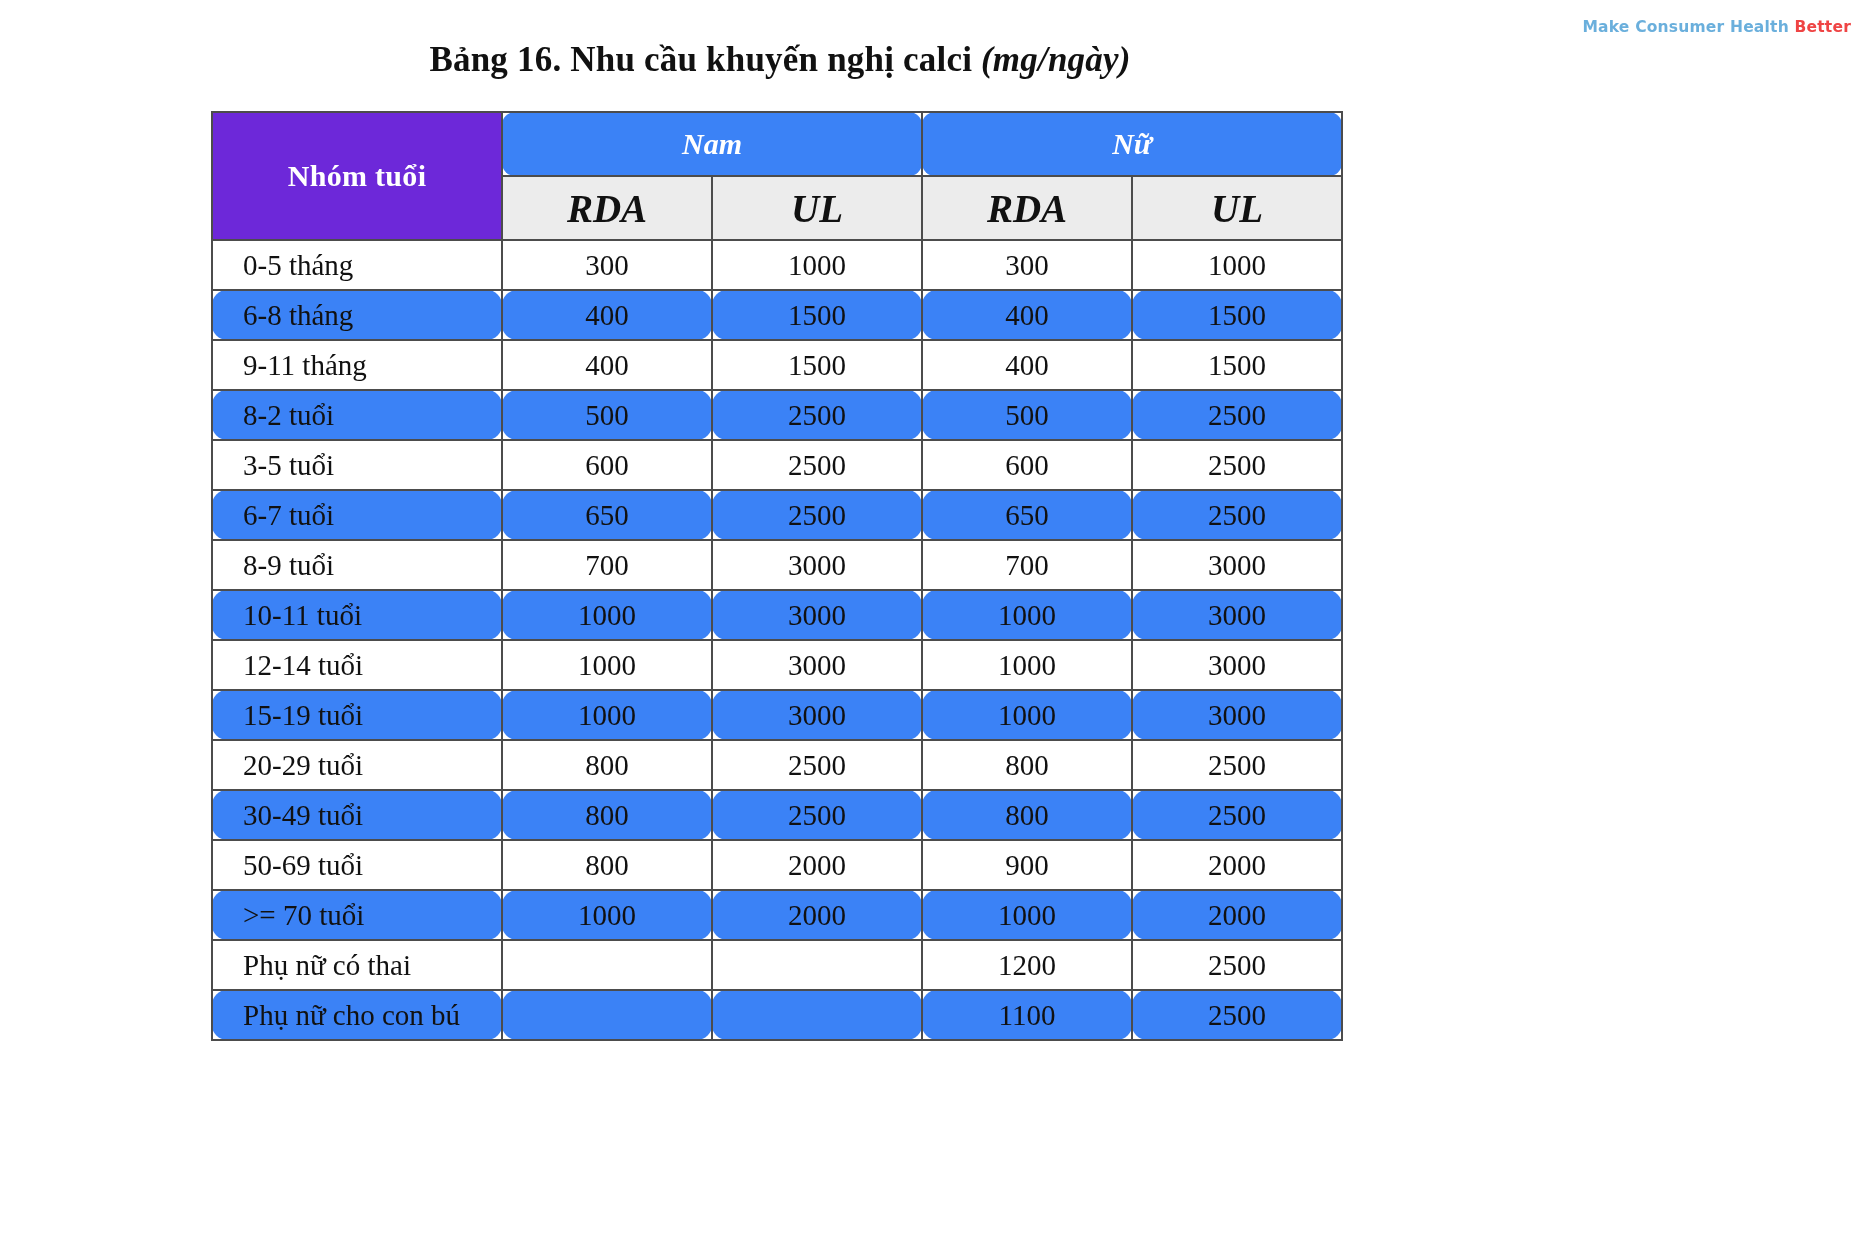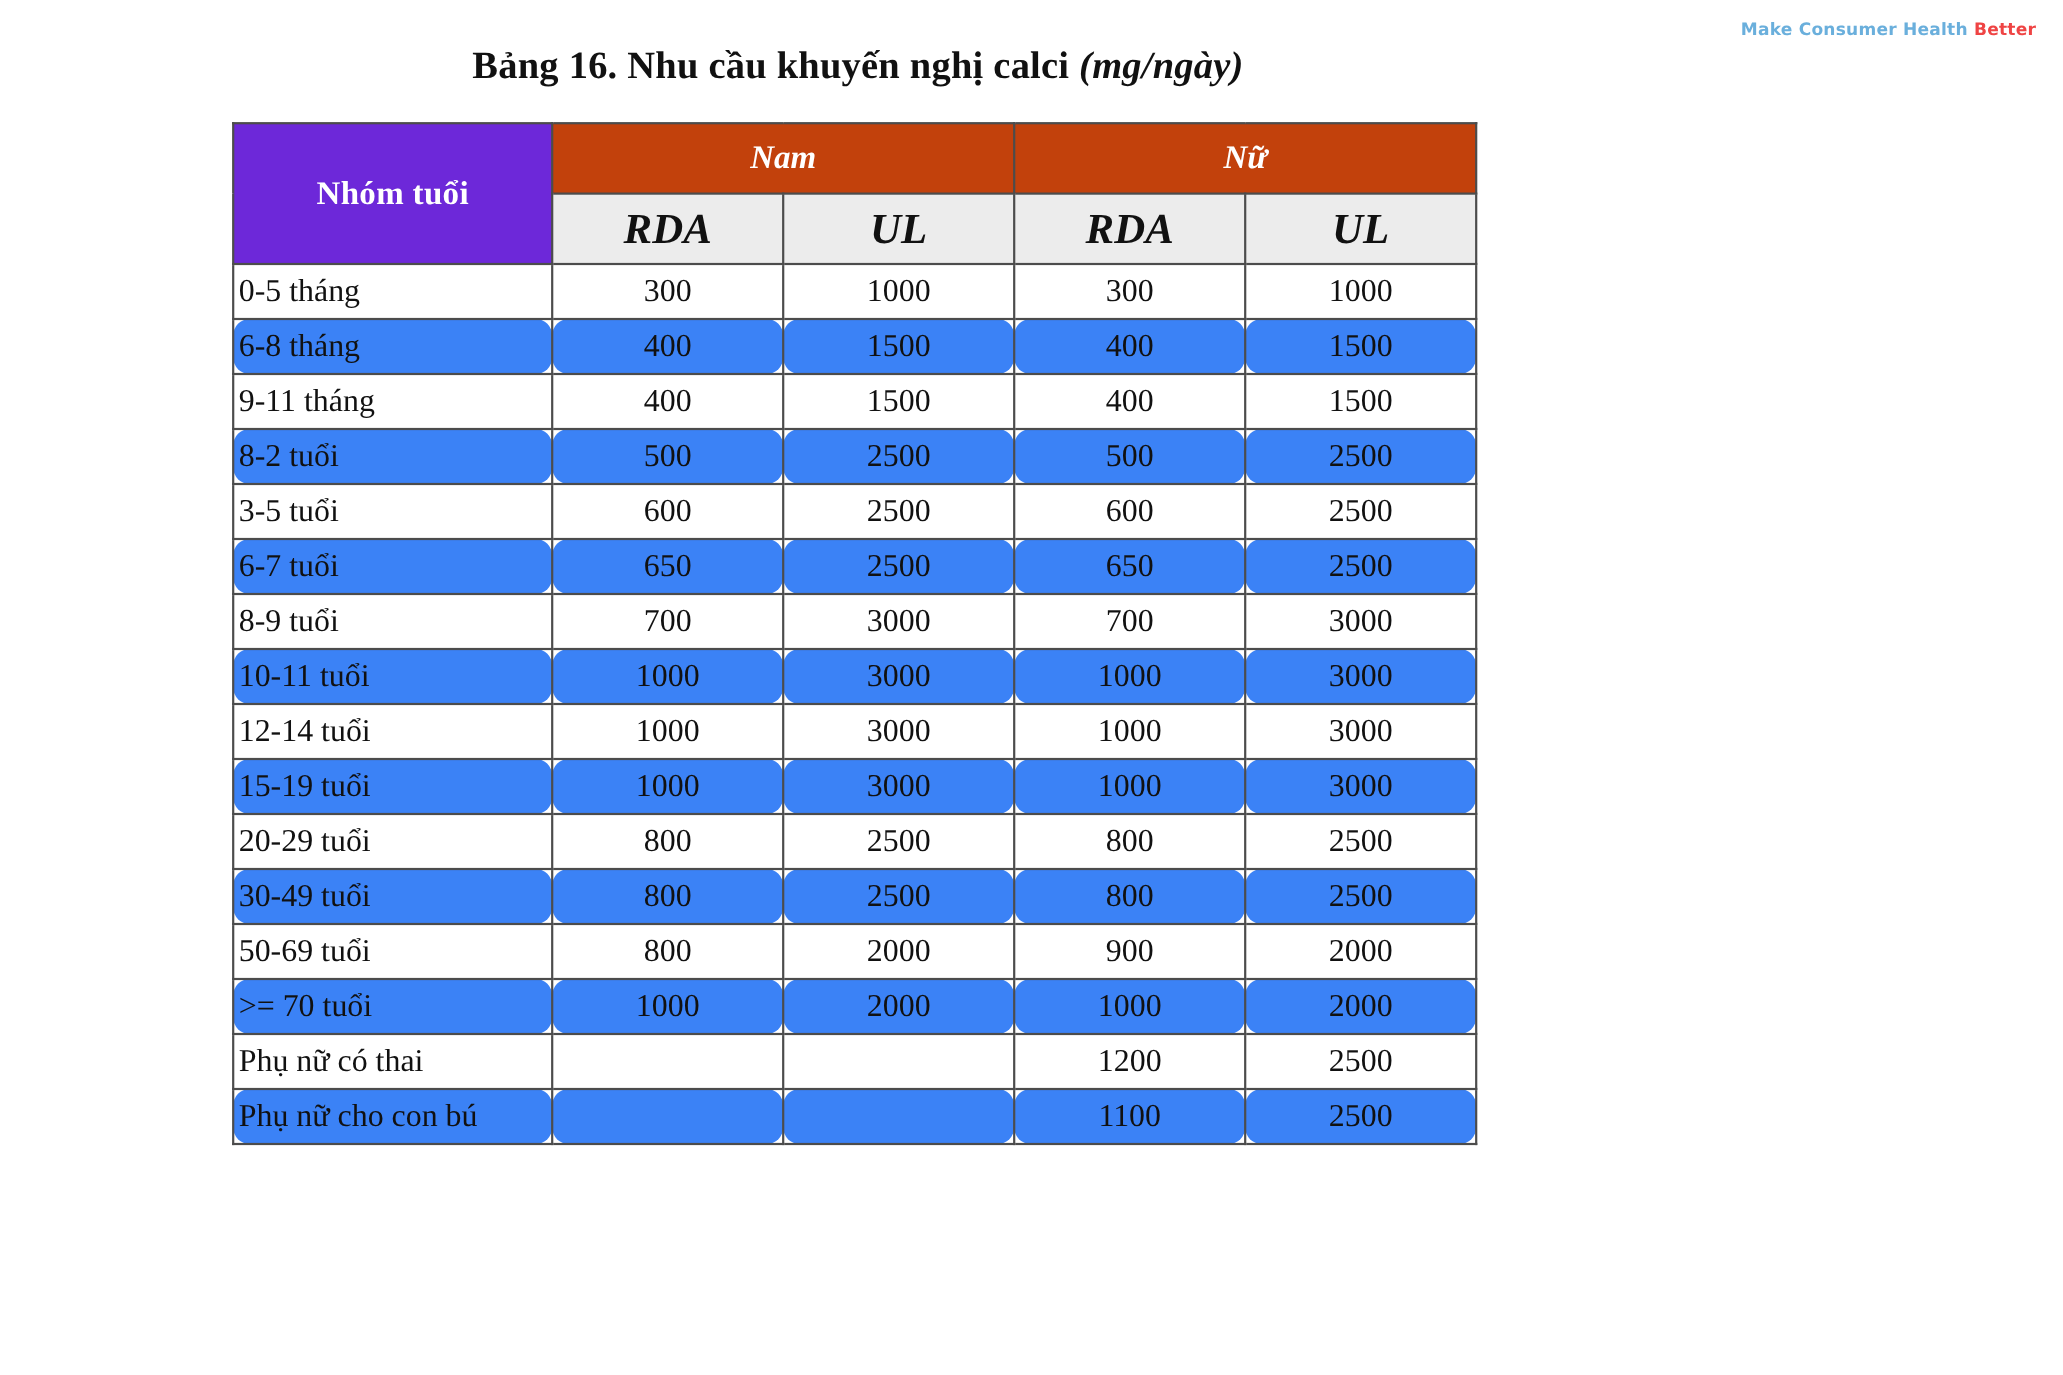--- a/index.html
+++ b/index.html
@@ -124,28 +124,29 @@
     background: #6d28d9;
     color: #ffffff;
     font-size: 30px;
     font-weight: bold;
     text-align: center;
     vertical-align: middle;
     height: 124px;
     letter-spacing: 0.3px;
   }
   th.grp {
-    background: #c2410c;
+    background: #3b82f6;
     color: #ffffff;
     font-size: 30px;
     font-weight: bold;
     font-style: italic;
     text-align: center;
     vertical-align: middle;
     height: 62px;
+    border-radius: 13px;
   }
   th.sub {
     background: #ececec;
     color: #111111;
     font-size: 39px;
     font-weight: bold;
     font-style: italic;
     text-align: center;
     vertical-align: middle;
     height: 62px;
@@ -153,21 +154,21 @@
   
   table.data tbody td {
     height: 48px;
     font-size: 29px;
     color: #111111;
     text-align: center;
     vertical-align: middle;
   }
   table.data tbody td.agecell {
     text-align: left;
-    padding-left: 4px;
+    padding-left: 30px;
   }
   tr.r-white td { background: #ffffff; }
   tr.r-gray  td { background: #3b82f6; border-radius: 15px; }
 
   .col-age { width: 290px; }
   .col-num { width: 210px; }
 </style>
 </head>
 <body>
 

